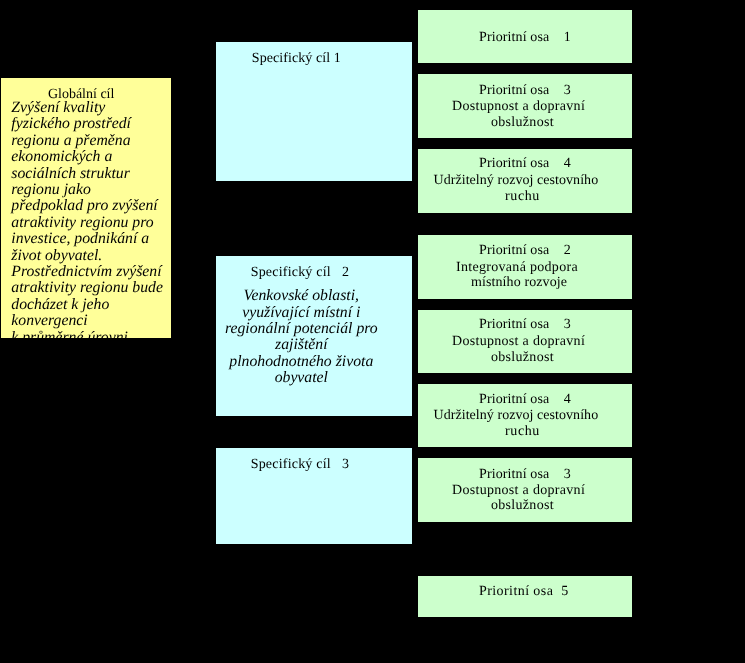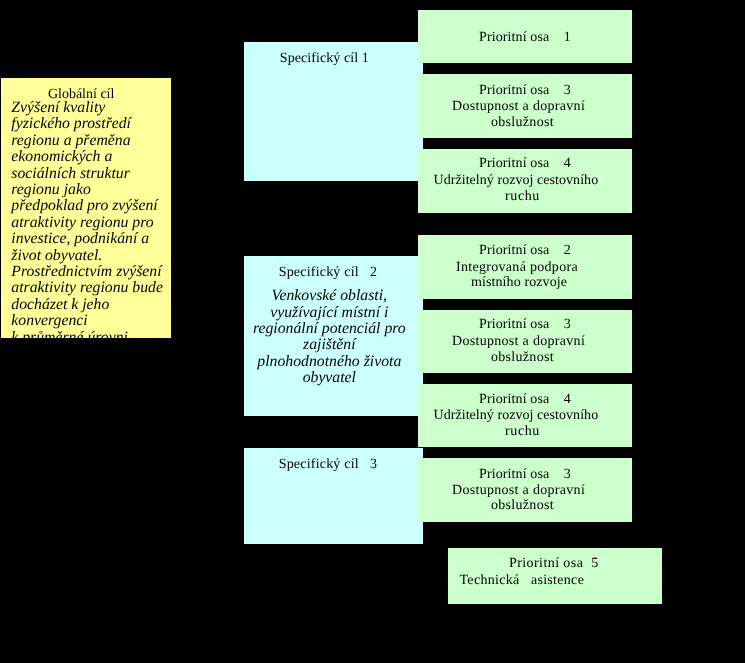--- a/index.html
+++ b/index.html
@@ -21,21 +21,21 @@
     position:absolute;left:46.9px;top:9.3px;
     font-size:14px;line-height:16.4px;white-space:pre;
   }
   #global-box .gbody{
     position:absolute;left:10.3px;top:22px;
     font-size:15.75px;line-height:16.4px;font-style:italic;
     white-space:pre;
   }
 
   
-  .spec-box{background:#ccffff;left:244px;width:179px;}
+  .spec-box{background:#ccffff;left:216px;width:196px;}
   .spec-box .stitle{
     position:absolute;top:9.3px;
     font-size:14px;line-height:16.4px;white-space:pre;letter-spacing:0.2px;
   }
   .spec-box .sbody{
     position:absolute;left:8.9px;top:32.1px;
     font-size:15.75px;line-height:16.4px;font-style:italic;
     white-space:pre;
   }
   #spec-1{top:42px;height:139px;}
@@ -128,18 +128,17 @@
   <div class="box axis-box" id="axis-6" style="top:384px;height:63px;">
     <div class="aline l1" style="left:61px;">Prioritní osa    4</div>
     <div class="aline l2" style="left:15.5px;letter-spacing:0.05px;">Udržitelný rozvoj cestovního</div>
     <div class="aline l3" style="left:87px;letter-spacing:0.62px;">ruchu</div>
   </div>
   <div class="box axis-box" id="axis-7" style="top:458px;height:64px;">
     <div class="aline l1" style="left:61px;">Prioritní osa    3</div>
     <div class="aline l2" style="left:34px;">Dostupnost a dopravní</div>
     <div class="aline l3" style="left:73px;">obslužnost</div>
   </div>
-  <div class="box axis-box" id="axis-8" style="top:548px;height:56px;margin-left:30px;">
+  <div class="box axis-box" id="axis-8" style="top:576px;height:41px;">
     <div class="aline l1" style="left:61px;letter-spacing:0.42px;">Prioritní osa  5</div>
-    <div class="aline l2" style="left:11.5px;">Technická   asistence</div>
   </div>
 
 </div>
 
 </body></html>

